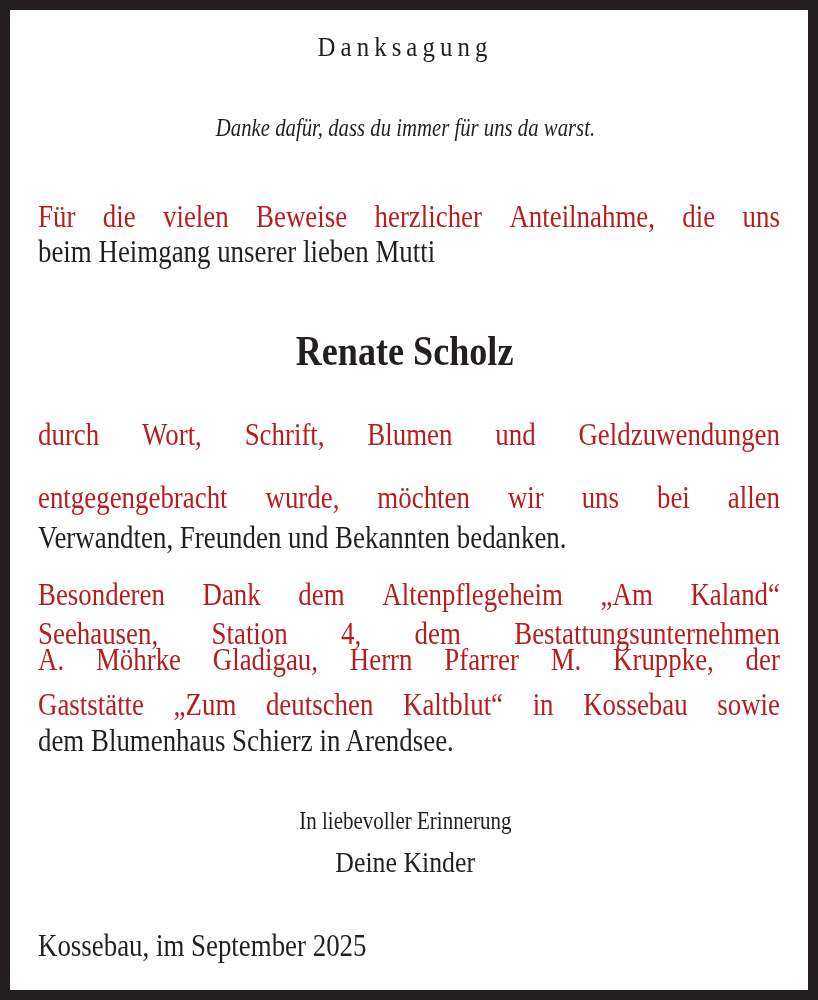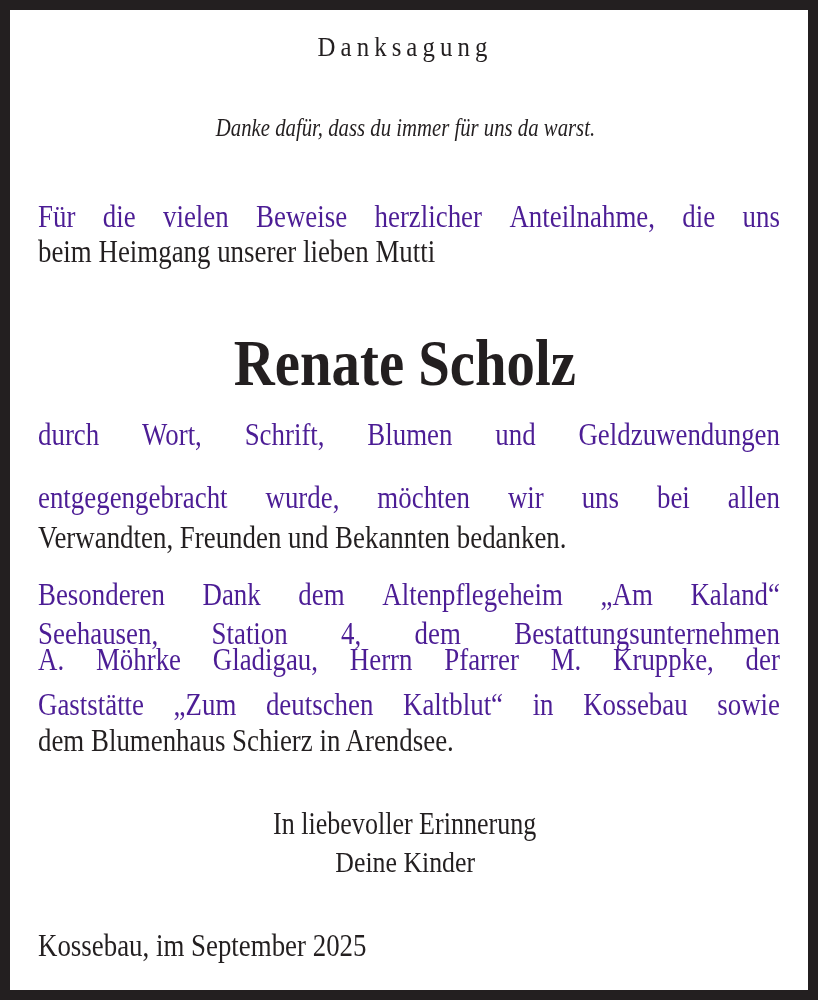--- a/index.html
+++ b/index.html
@@ -13,35 +13,35 @@
     position: absolute; font-family: "Liberation Serif", "DejaVu Serif", serif;
     color: #231f20; white-space: nowrap; line-height: 1;
   }
   .center { left: 0; width: 810px; text-align: center; }
   .title { top: 34px; font-size: 27px; letter-spacing: 5.5px; }
   .title span { display: inline-block; transform: scaleX(0.92); }
   .motto { top: 115px; font-size: 25px; font-style: italic; }
   .motto span { display: inline-block; transform: scaleX(0.83); }
   .jline {
     position: absolute; left: 38px; width: 742px; font-family: "Liberation Serif", "DejaVu Serif", serif;
-    color: #4c1d95; font-size: 32px; line-height: 1; white-space: nowrap; overflow: visible;
+    color: #b91c1c; font-size: 32px; line-height: 1; white-space: nowrap; overflow: visible;
   }
   .jline .in {
     display: flex; justify-content: space-between; transform-origin: 0 50%;
   }
   .lline {
     position: absolute; left: 38px; font-family: "Liberation Serif", "DejaVu Serif", serif;
     color: #231f20; font-size: 32px; line-height: 1; white-space: nowrap;
     transform: scaleX(0.84); transform-origin: 0 50%;
   }
   .name {
-    top: 330px; font-size: 66px; font-weight: bold;
+    top: 330px; font-size: 42px; font-weight: bold;
   }
   .name span { display: inline-block; transform: scaleX(0.86); }
-  .closing { top: 808px; font-size: 31px; }
+  .closing { top: 808px; font-size: 25px; }
   .closing span { display: inline-block; transform: scaleX(0.84); }
   .sign { top: 847px; font-size: 30px; font-weight: normal; }
   .sign span { display: inline-block; transform: scaleX(0.86); }
 </style>
 </head>
 <body>
 
 <div class="frame"></div>
 
 <div class="txt center title"><span>Danksagung</span></div>

